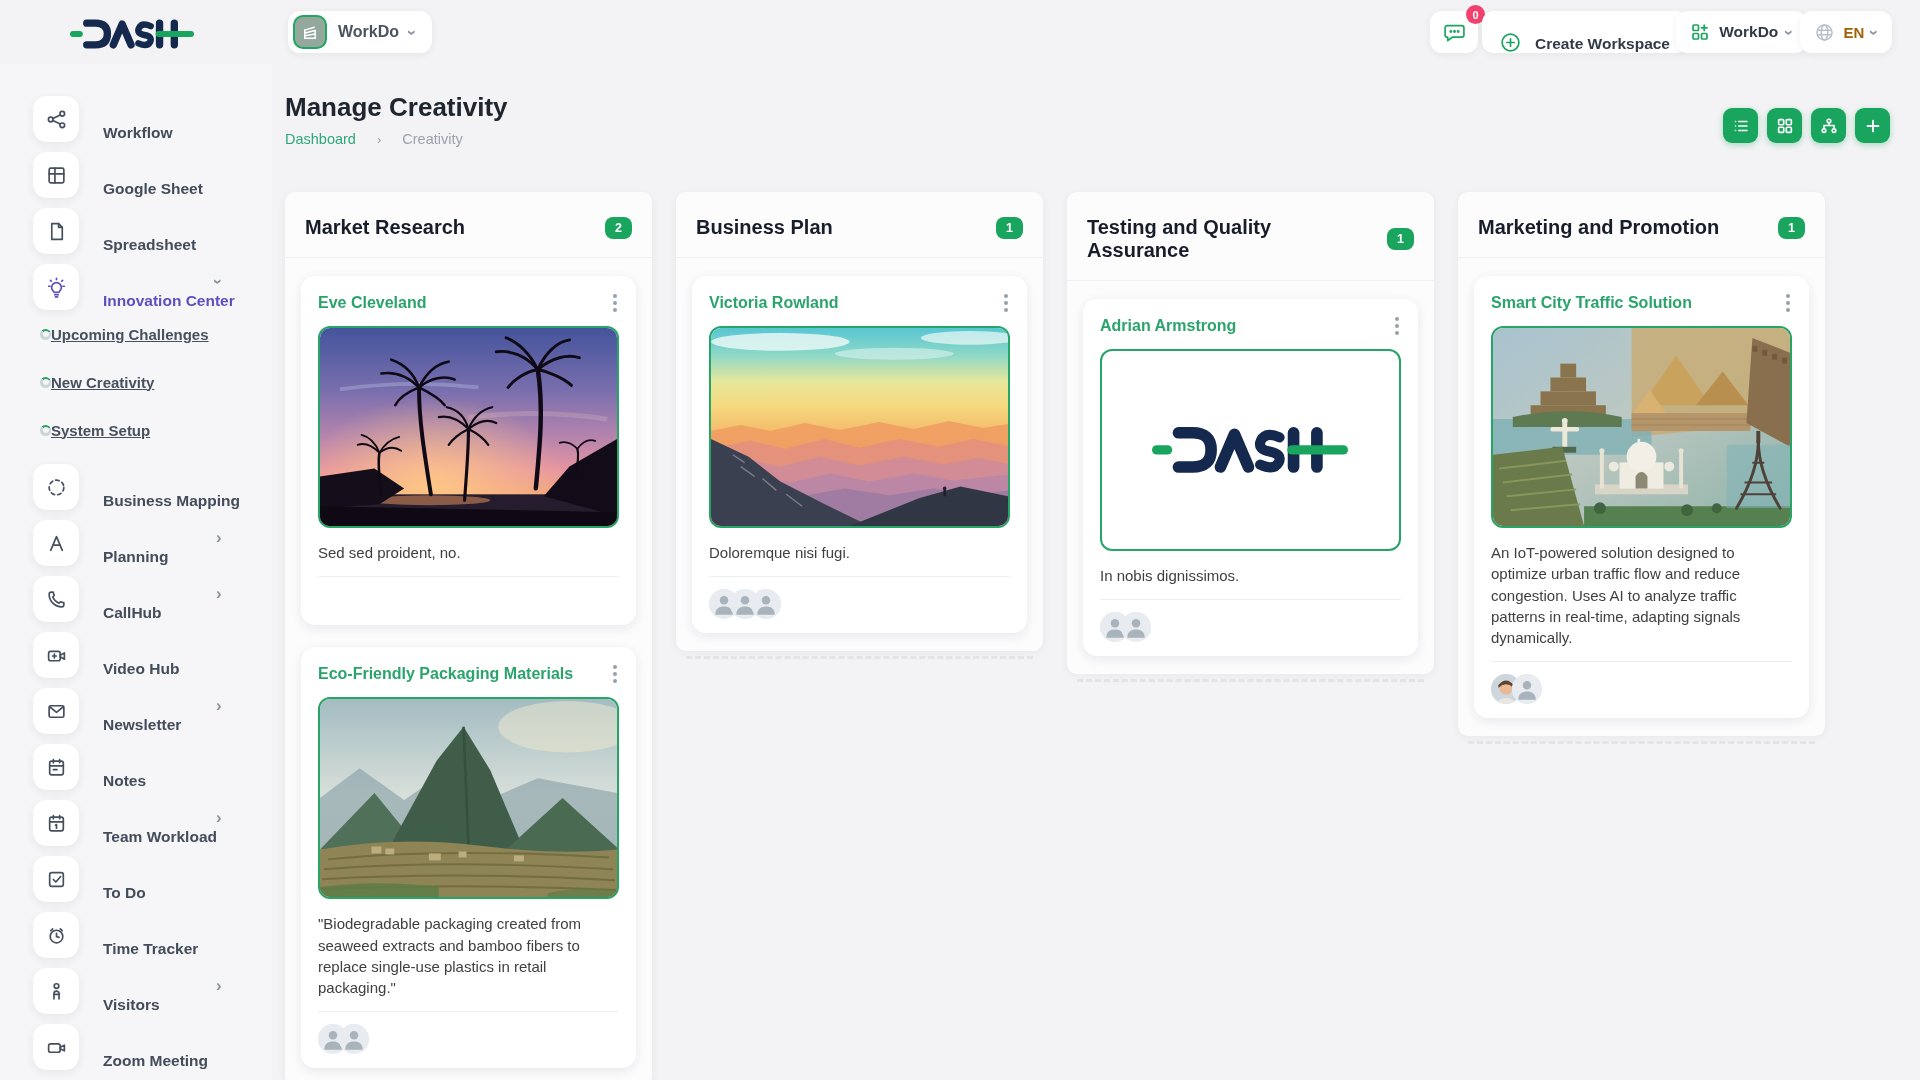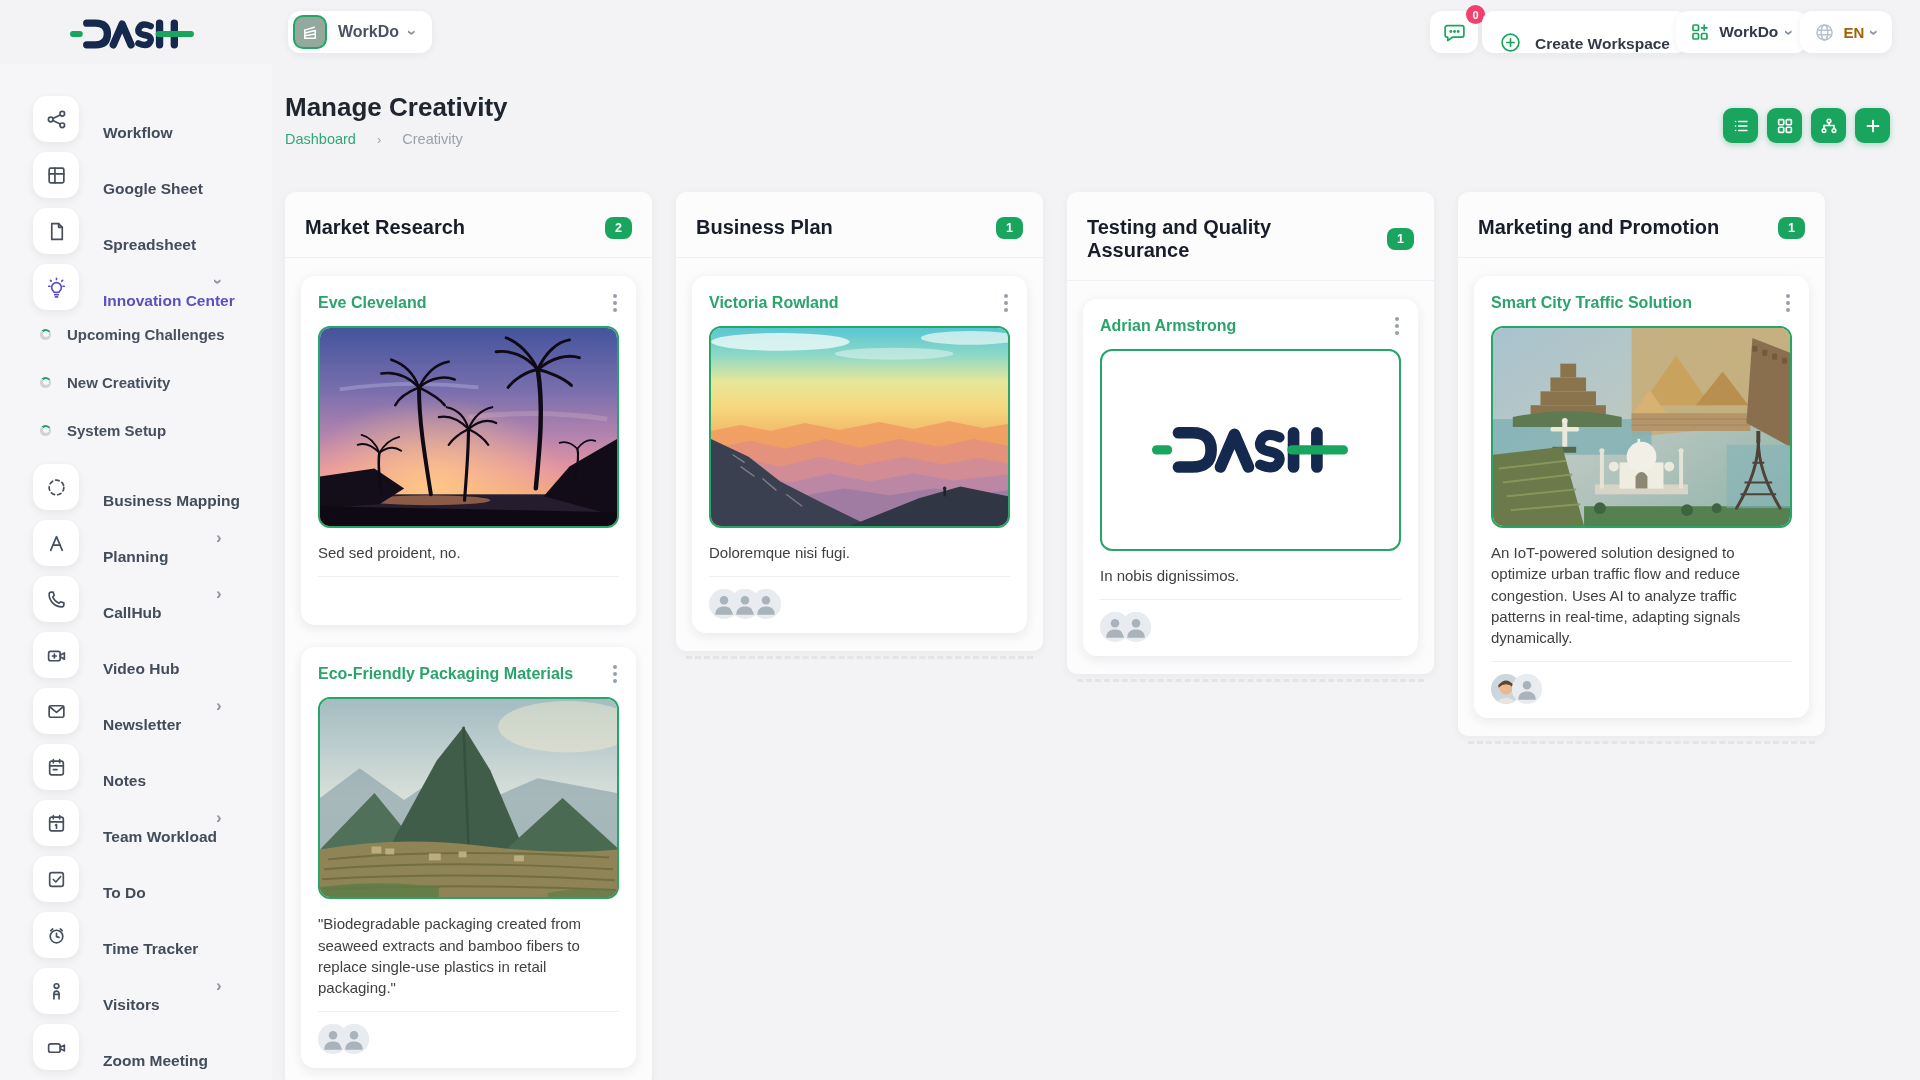--- a/index.html
+++ b/index.html
@@ -37,21 +37,21 @@
           color:#454f5e; flex:0 0 auto; }
   .tile svg { width:21px; height:21px; }
   .side-label { margin-left:24px; font-size:15.5px; font-weight:700; color:#434c5a; }
   .side-item .chev { position:absolute; left:216px; top:50%; margin-top:-9px; }
   .side-item.active .side-label { color:#5b50c0; }
   .side-item.active .tile { color:#5b50c0; }
   .side-sub { position:relative; height:48px; display:flex; align-items:center; padding-left:40px; cursor:pointer; }
   .subdot { width:11px; height:11px; border-radius:50%; flex:0 0 auto;
             background:conic-gradient(from 320deg, #1aa55e 0 95deg, #ccd3d9 95deg 360deg); position:relative; }
   .subdot::after { content:""; position:absolute; left:2.5px; top:2.5px; width:6px; height:6px; border-radius:50%; background:#f6f6f8; }
-  .side-sub-label { margin-left:16px; font-size:15px; font-weight:700; color:#46505e; }
+  .side-sub-label { font-size:15px; font-weight:700; color:#46505e;text-decoration:underline; }
 
   
   .page-title { position:absolute; left:285px; top:92px; font-size:26px; font-weight:700; color:#20262f; }
   .breadcrumb { position:absolute; left:285px; top:131px; display:flex; align-items:center; gap:21px; font-size:14.5px; }
   .bc-home { color:#2fa879; font-weight:400; cursor:pointer; }
   .bc-sep { color:#9aa2ad; font-size:13px; }
   .bc-cur { color:#9aa2ad; }
 
   .toolbar { position:absolute; top:108px; right:30px; display:flex; gap:9px; }
   .tb-btn { width:35px; height:35px; border-radius:9px; background:#1aa55e; display:flex; align-items:center; justify-content:center; cursor:pointer; box-shadow:0 2px 6px rgba(26,165,94,.35);}

